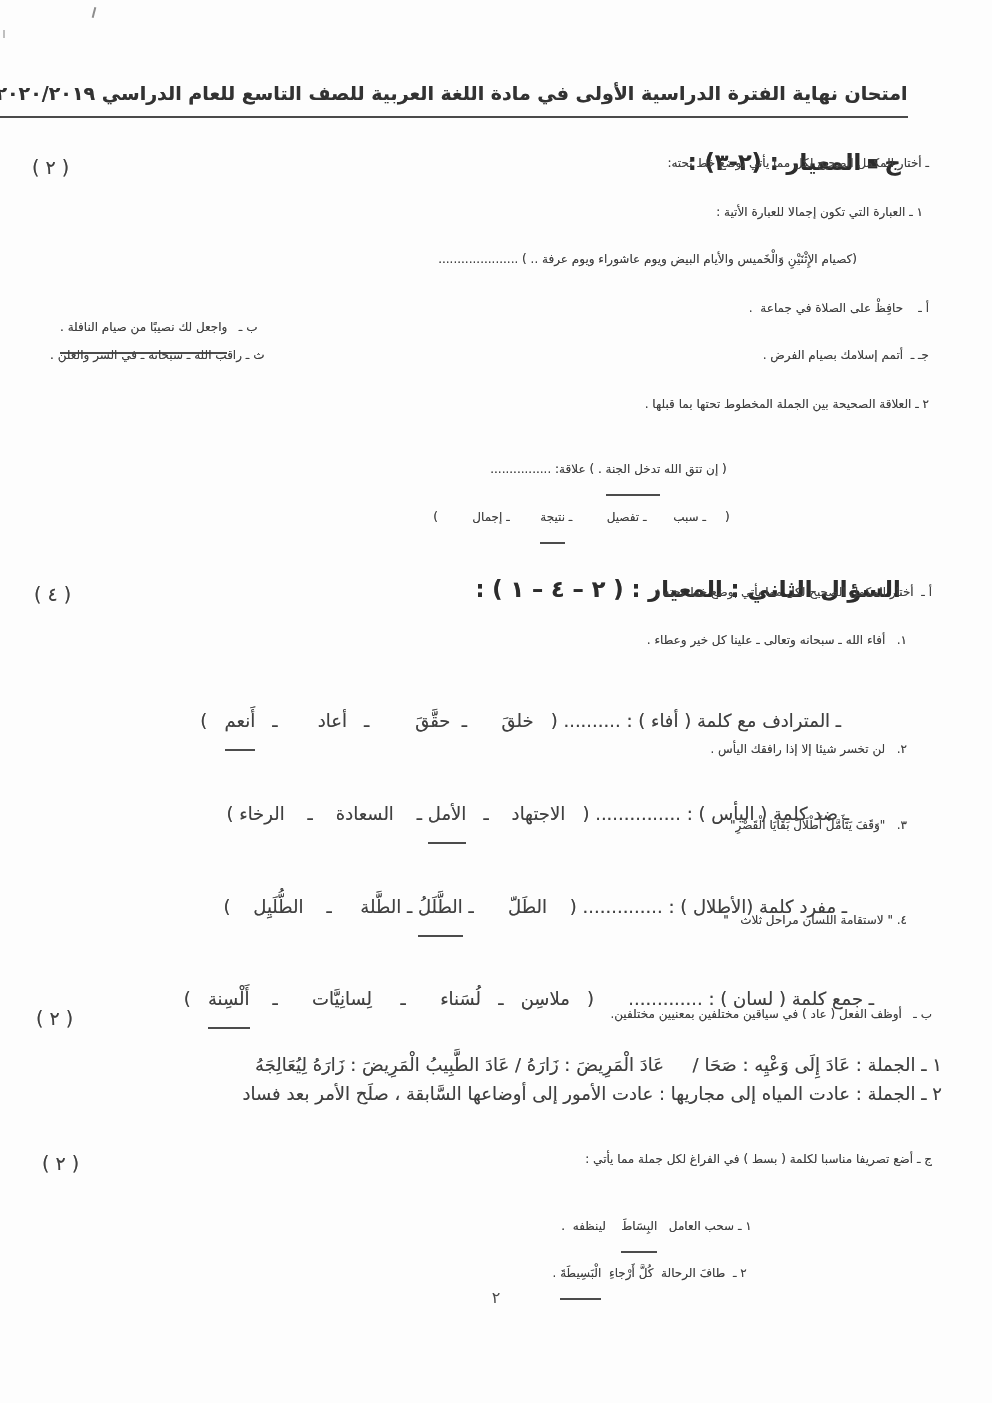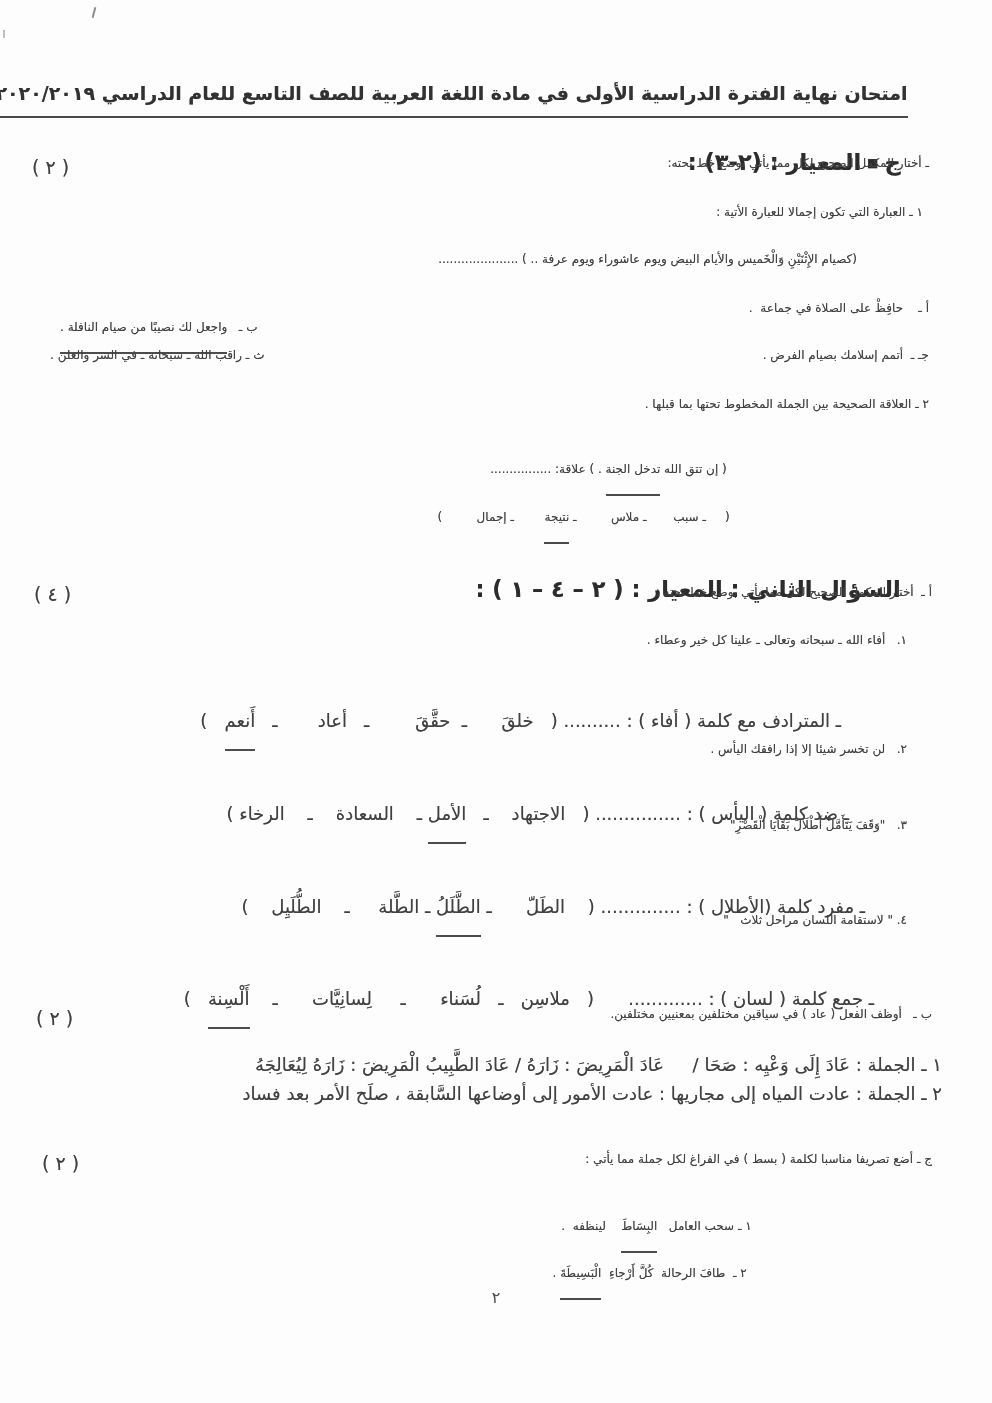--- a/index.html
+++ b/index.html
@@ -53,42 +53,42 @@
   </div>
 
   <div class="row" style="top:346px; right:63px;">جـ ـ  أتمم إسلامك بصيام الفرض .</div>
   <div class="row" style="top:346px; left:50px;">ث ـ راقب الله ـ سبحانه ـ في السر والعلن .</div>
 
   <div class="row" style="top:395px; right:63px;">٢ ـ العلاقة الصحيحة بين الجملة المخطوط تحتها بما قبلها .</div>
   <div class="row" style="top:441px; right:250px;">
     <span>( إن تتق الله </span><span class="u">تدخل الجنة</span><span> . ) علاقة: ................</span>
   </div>
   <div class="row" style="top:489px; right:247px;">
-    <span>(     ـ سبب       ـ ملاس         ـ </span><span class="u">نتيجة</span><span>        ـ إجمال         )</span>
+    <span>(     ـ سبب       ـ تفصيل         ـ </span><span class="u">نتيجة</span><span>        ـ إجمال         )</span>
   </div>
 
   <div class="row heading" style="top:537px; right:60px;">
     <span>السؤال الثاني : المعيار :</span><span> </span><span>( ٢ – ٤ – ١ ) :</span>
   </div>
 
   <div class="row" style="top:583px; right:60px;">أ ـ  أختار المكمل الصحيح لكل مما يأتي بوضع خط تحته :</div>
   <div class="mark" style="top:583px; left:34px;">( ٤ )</div>
 
   <div class="row" style="top:631px; right:85px;">١.   أفاء الله ـ سبحانه وتعالى ـ علينا كل خير وعطاء .</div>
   <div class="row small" style="top:679px; right:128px;">
     <span>ـ المترادف مع كلمة ( أفاء ) : .......... (   خلقَ      ـ  حقَّقَ        ـ   أعاد       ـ   </span><span class="u">أَنعم</span><span>   )</span>
   </div>
 
   <div class="row" style="top:727px; right:85px;margin-top:13px;">٢.   لن تخسر شيئا إلا إذا رافقك اليأس .</div>
   <div class="row small" style="top:772px; right:120px;">
     <span>ـ ضد كلمة ( اليأس ) : ............... (   الاجتهاد    ـ   </span><span class="u">الأمل</span><span> ـ    السعادة    ـ    الرخاء )</span>
   </div>
 
   <div class="row" style="top:816px; right:85px;">٣.   "وَقَفَ يَتَأَمَّلُ أَطْلَالَ بَقَايَا الْقَصْرِ"</div>
-  <div class="row small" style="top:865px; right:104px;">
+  <div class="row small" style="top:865px; right:122px;">
     <span>ـ مفرد كلمة (الأطلال ) : .............. (    الطَلّ      ـ </span><span class="u">الطَّلَلُ</span><span> ـ الطَّلة     ـ    الطُّلَيِل    )</span>
   </div>
 
   <div class="row" style="top:911px; right:85px;">٤. " لاستقامة اللسان مراحل ثلاث   "</div>
   <div class="row small" style="top:957px; right:95px;">
     <span>ـ جمع كلمة ( لسان ) : .............      (   ملاسِن   ـ   لُسَناء      ـ     لِسانِيَّات      ـ    </span><span class="u">أَلْسِنة</span><span>   )</span>
   </div>
 
   <div class="row" style="top:1005px; right:60px;">ب ـ   أوظف الفعل ( عاد ) في سياقين مختلفين بمعنيين مختلفين.</div>
   <div class="mark" style="top:1007px; left:36px;">( ٢ )</div>

